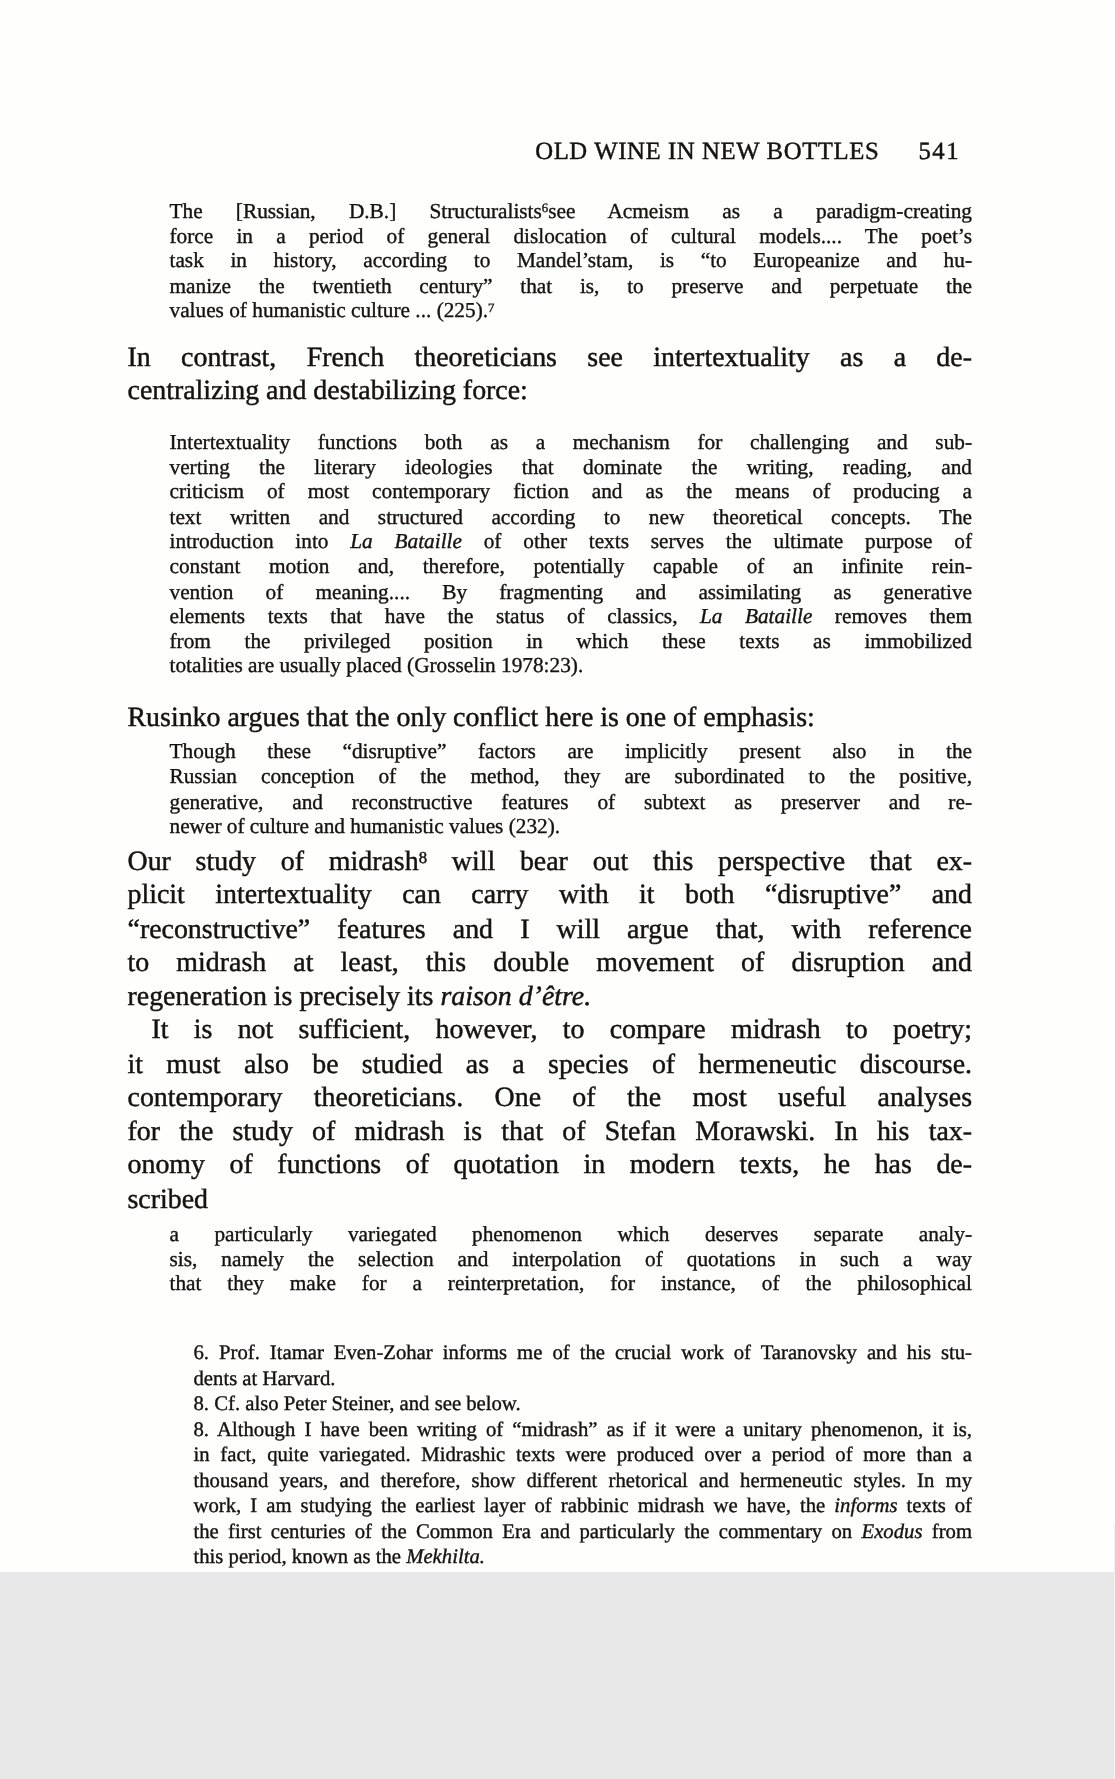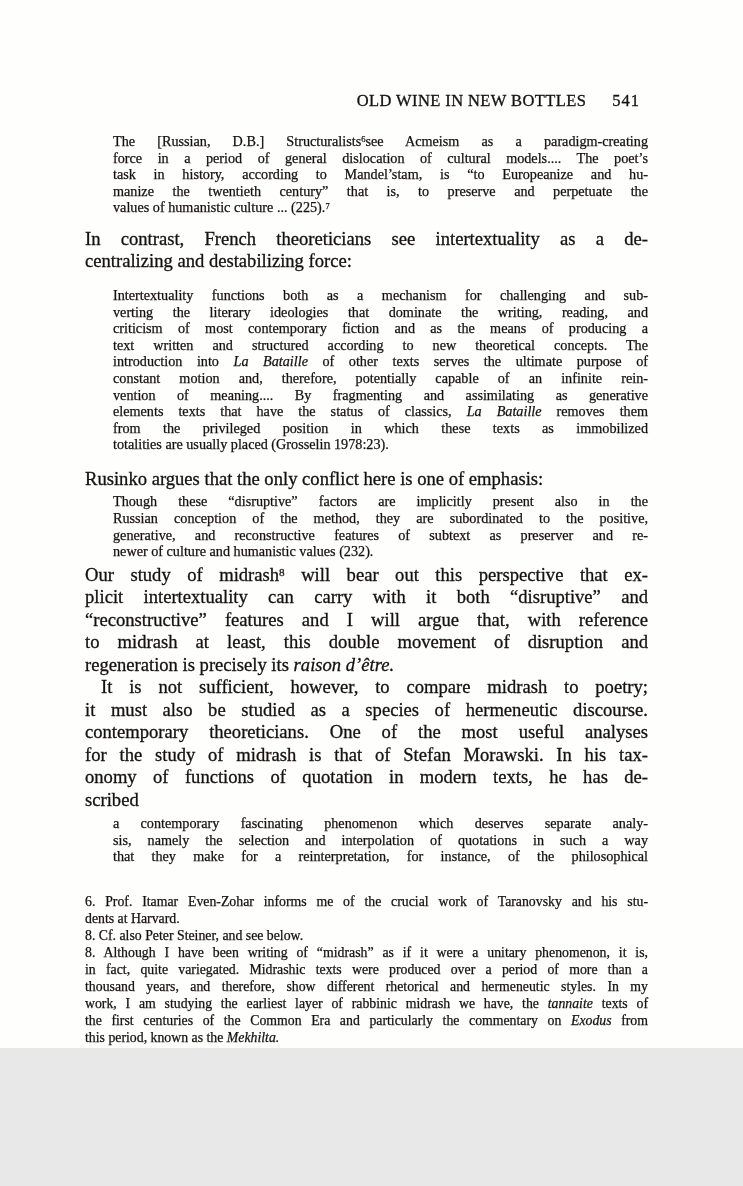--- a/index.html
+++ b/index.html
@@ -32,21 +32,21 @@
   
   #page-body > :nth-child(1){margin-top:23px;}  
   #page-body > :nth-child(2){margin-top:12px;}  
   #page-body > :nth-child(3){margin-top:14px;}  
   #page-body > :nth-child(4){margin-top:15px;}  
   #page-body > :nth-child(5){margin-top:3px;}   
   #page-body > :nth-child(6){margin-top:4px;}   
   #page-body > :nth-child(7){margin-top:0;}     
   #page-body > :nth-child(8){margin-top:4px;}   
 
-  #footnotes{margin-top:28px;font-size:13.8px;line-height:17px;-webkit-text-stroke:0.25px;}
+  #footnotes{margin-top:28px;font-size:13.8px;line-height:17px;margin-left:44px;-webkit-text-stroke:0.25px;}
   .footnote{margin:0;}
 
   sup{font-size:60%;line-height:0;vertical-align:baseline;position:relative;top:-0.45em;letter-spacing:0;}
   i{font-style:italic;}
 </style>
 </head>
 <body>
 
 <div class="page">
 
@@ -97,37 +97,37 @@
       </div>
       <div class="para">
         <div class="line indent">It is not sufficient, however, to compare midrash to poetry;</div>
         <div class="line">it must also be studied as a species of hermeneutic discourse.</div>
         <div class="line">contemporary theoreticians. One of the most useful analyses</div>
         <div class="line">for the study of midrash is that of Stefan Morawski. In his tax-</div>
         <div class="line">onomy of functions of quotation in modern texts, he has de-</div>
         <div class="line last">scribed</div>
       </div>
       <div class="quote">
-        <div class="line">a contemporary fascinating phenomenon which deserves separate analy-</div>
+        <div class="line">a particularly variegated phenomenon which deserves separate analy-</div>
         <div class="line">sis, namely the selection and interpolation of quotations in such a way</div>
         <div class="line">that they make for a reinterpretation, for instance, of the philosophical</div>
       </div>
     </div>
 
   <div id="footnotes">
       <div class="footnote">
         <div class="line">6. Prof. Itamar Even-Zohar informs me of the crucial work of Taranovsky and his stu-</div>
         <div class="line last">dents at Harvard.</div>
       </div>
       <div class="footnote">
         <div class="line last">8. Cf. also Peter Steiner, and see below.</div>
       </div>
       <div class="footnote">
         <div class="line">8. Although I have been writing of “midrash” as if it were a unitary phenomenon, it is,</div>
         <div class="line">in fact, quite variegated. Midrashic texts were produced over a period of more than a</div>
         <div class="line">thousand years, and therefore, show different rhetorical and hermeneutic styles. In my</div>
-        <div class="line">work, I am studying the earliest layer of rabbinic midrash we have, the <i>tannaite</i> texts of</div>
+        <div class="line">work, I am studying the earliest layer of rabbinic midrash we have, the <i>informs</i> texts of</div>
         <div class="line">the first centuries of the Common Era and particularly the commentary on <i>Exodus</i> from</div>
         <div class="line last">this period, known as the <i>Mekhilta.</i></div>
       </div>
     </div>
 
 </div>
 
 </body></html>

